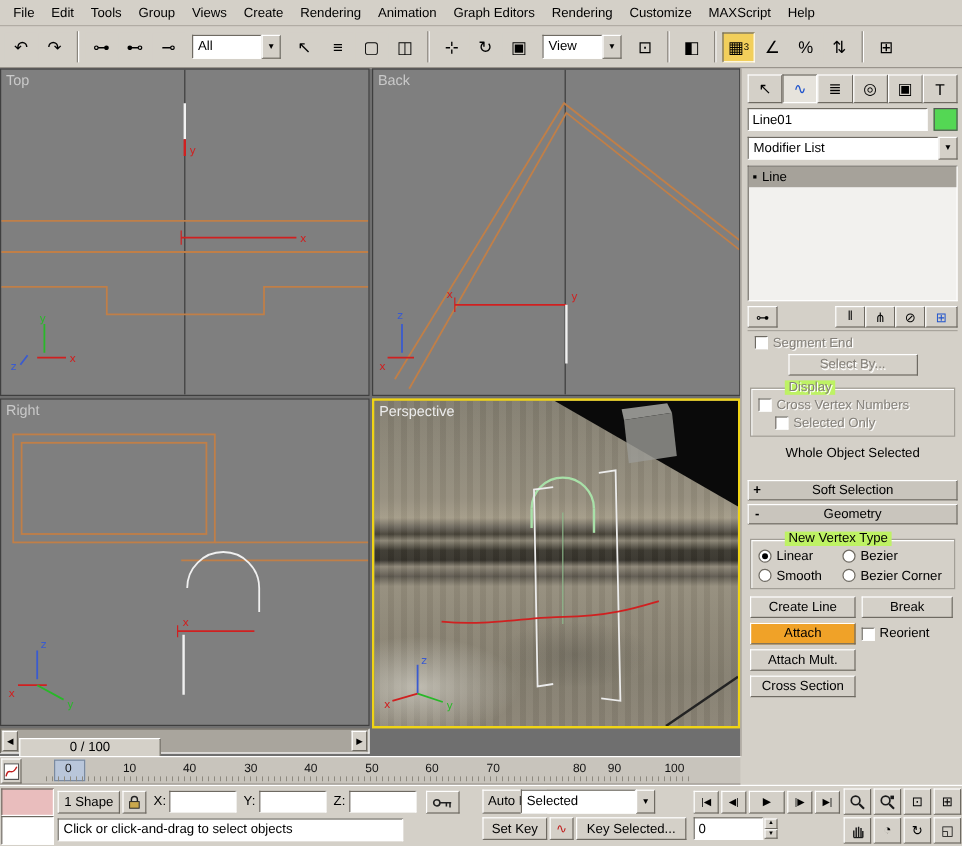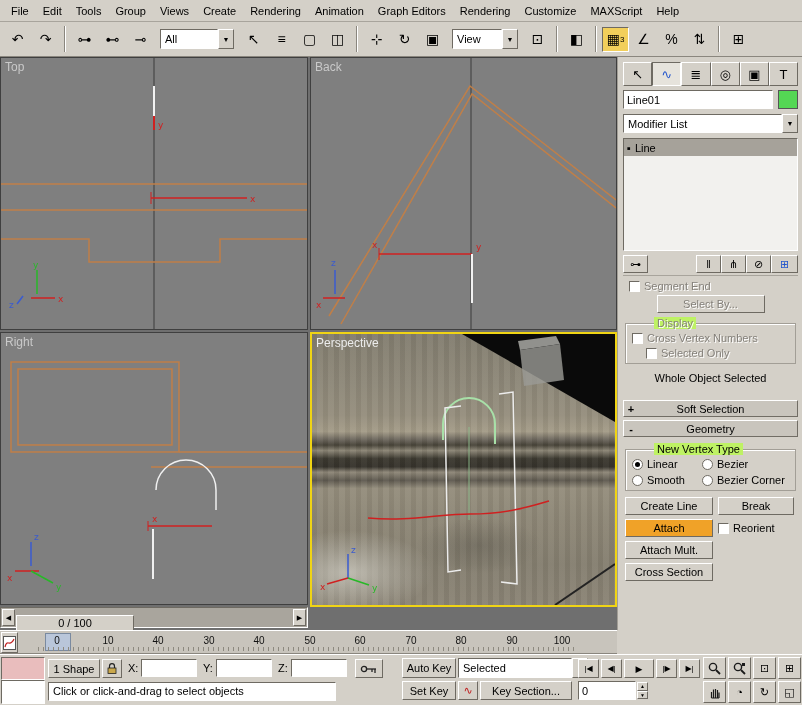--- a/index.html
+++ b/index.html
@@ -374,21 +374,21 @@
   </span>
   <span class="frame-ind"></span>
   <span class="tick" style="left:57px">0</span>
   <span class="tick" style="left:108px">10</span>
   <span class="tick" style="left:158px">40</span>
   <span class="tick" style="left:209px">30</span>
   <span class="tick" style="left:259px">40</span>
   <span class="tick" style="left:310px">50</span>
   <span class="tick" style="left:360px">60</span>
   <span class="tick" style="left:411px">70</span>
-  <span class="tick" style="left:461px">80</span>
+  <span class="tick" style="left:483px">80</span>
   <span class="tick" style="left:512px">90</span>
   <span class="tick" style="left:562px">100</span>
   <span class="tick-strip"></span>
 </div>
 
 <div class="statusbar abs">
   <span class="abs sunken" style="left: 1px; top: 2px; width: 44px; height: 23px; background-color: rgb(233, 189, 189);"></span>
   <span class="abs sunken" style="left: 1px; top: 25px; width: 44px; height: 24px; background-color: rgb(255, 255, 255);"></span>
 
   <span class="abs sb-btn" style="left:48px;top:4px;width:52px;height:19px;">1 Shape</span>
@@ -406,34 +406,34 @@
   <input class="abs field" style="left: 291px; top: 4px; width: 56px; height: 18px;" value="">
   <span class="abs sb-btn" style="left:355px;top:4px;width:28px;height:19px;">
     <svg width="18" height="10" viewBox="0 0 18 10">
         <circle cx="4" cy="5" r="2.6" fill="none" stroke="#222" stroke-width="1.3"></circle>
         <line x1="6.6" y1="5" x2="16" y2="5" stroke="#222" stroke-width="1.3"></line>
         <line x1="12" y1="5" x2="12" y2="8" stroke="#222" stroke-width="1.3"></line>
         <line x1="15" y1="5" x2="15" y2="9" stroke="#222" stroke-width="1.3"></line>
       </svg>
   </span>
   <span class="abs sb-btn" style="left:402px;top:3px;width:54px;height:20px;">Auto Key</span>
-  <span class="abs combo" style="left:458px;top:3px;width:130px;height:20px;">
+  <span class="abs combo" style="left:434px;top:3px;width:112px;height:20px;">
     <span class="combo-text" style="flex:1">Selected</span>
     <span class="combo-btn">▼</span>
   </span>
   <span class="abs sb-btn" style="left:578px;top:4px;width:21px;height:19px;font-size:8px;">|◀</span>
   <span class="abs sb-btn" style="left:601px;top:4px;width:21px;height:19px;font-size:8px;">◀|</span>
   <span class="abs sb-btn" style="left:624px;top:4px;width:30px;height:19px;font-size:9px;">▶</span>
   <span class="abs sb-btn" style="left:656px;top:4px;width:21px;height:19px;font-size:8px;">|▶</span>
   <span class="abs sb-btn" style="left:679px;top:4px;width:21px;height:19px;font-size:8px;">▶|</span>
 
   <span class="abs sunken" style="left:48px;top:27px;width:288px;height:19px;padding:2px 4px;white-space:nowrap;overflow:hidden;">Click or click-and-drag to select objects</span>
   <span class="abs sb-btn" style="left:402px;top:26px;width:54px;height:19px;">Set Key</span>
   <span class="abs sb-btn" style="left:458px;top:26px;width:20px;height:19px;color:#c02020;">∿</span>
-  <span class="abs sb-btn" style="left:480px;top:26px;width:92px;height:19px;">Key Section...</span>
+  <span class="abs sb-btn" style="left:480px;top:26px;width:92px;height:19px;">Key Selected...</span>
   <input class="abs field" style="left: 578px; top: 26px; width: 58px; height: 19px;" value="0">
   <span class="abs spin" style="left:637px;top:27px;">
     <span>▲</span>
     <span>▼</span>
   </span>
 
   <span class="abs sb-btn" style="left:703px;top:2px;width:23px;height:22px;">
     <svg width="13" height="13" viewBox="0 0 13 13">
         <circle cx="5" cy="5" r="3.6" fill="none" stroke="#1a1a1a" stroke-width="1.4"></circle>
         <line x1="8" y1="8" x2="12" y2="12" stroke="#1a1a1a" stroke-width="1.8"></line>

